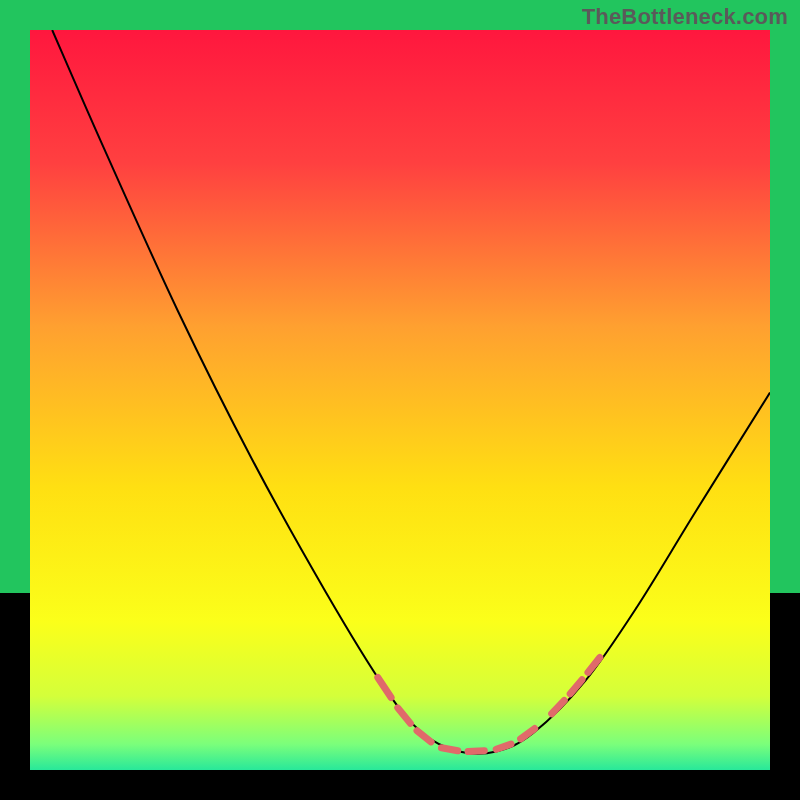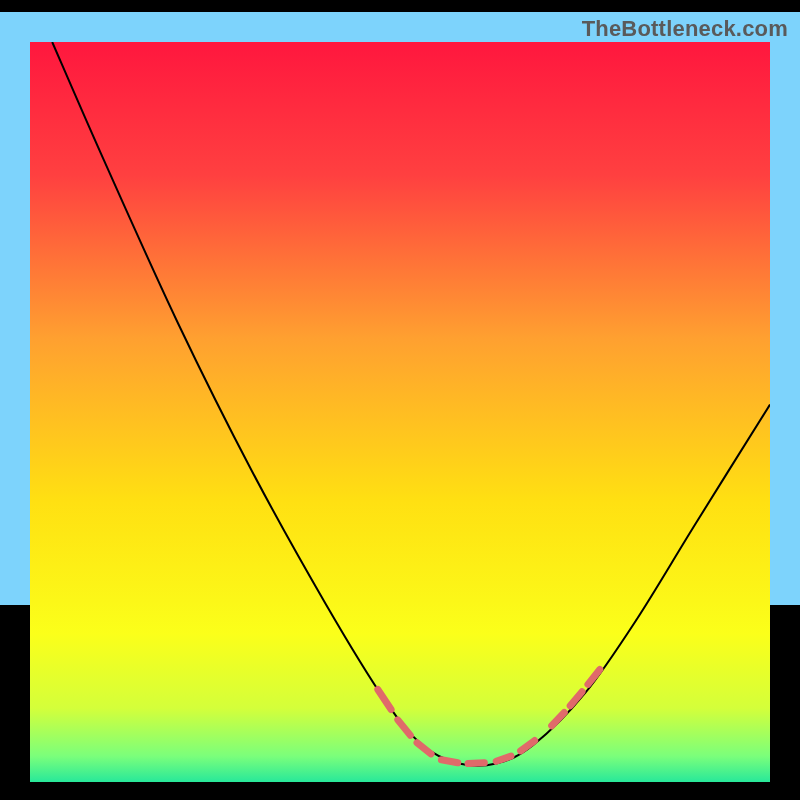--- a/index.html
+++ b/index.html
@@ -5,25 +5,25 @@
   html, body {
     margin: 0;
     padding: 0;
     width: 800px;
     height: 800px;
     overflow: hidden;
     background: #000;
   }
   .frame {
     position: absolute;
-    top: 12px;
+    top: 0;
     left: 0;
     width: 800px;
     height: 593px;
-    background: #7dd3fc;
+    background: #22c55e;
   }
   .watermark {
     position: absolute;
     top: 4px;
     right: 12px;
     font-family: Arial, Helvetica, sans-serif;
     font-size: 22px;
     font-weight: 600;
     color: #5a5a5a;
     letter-spacing: 0.2px;

